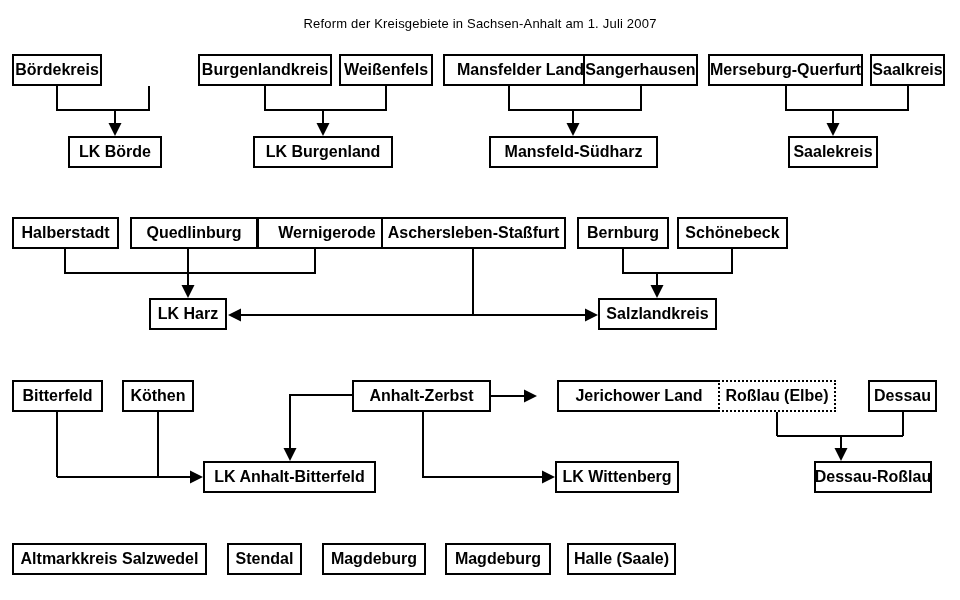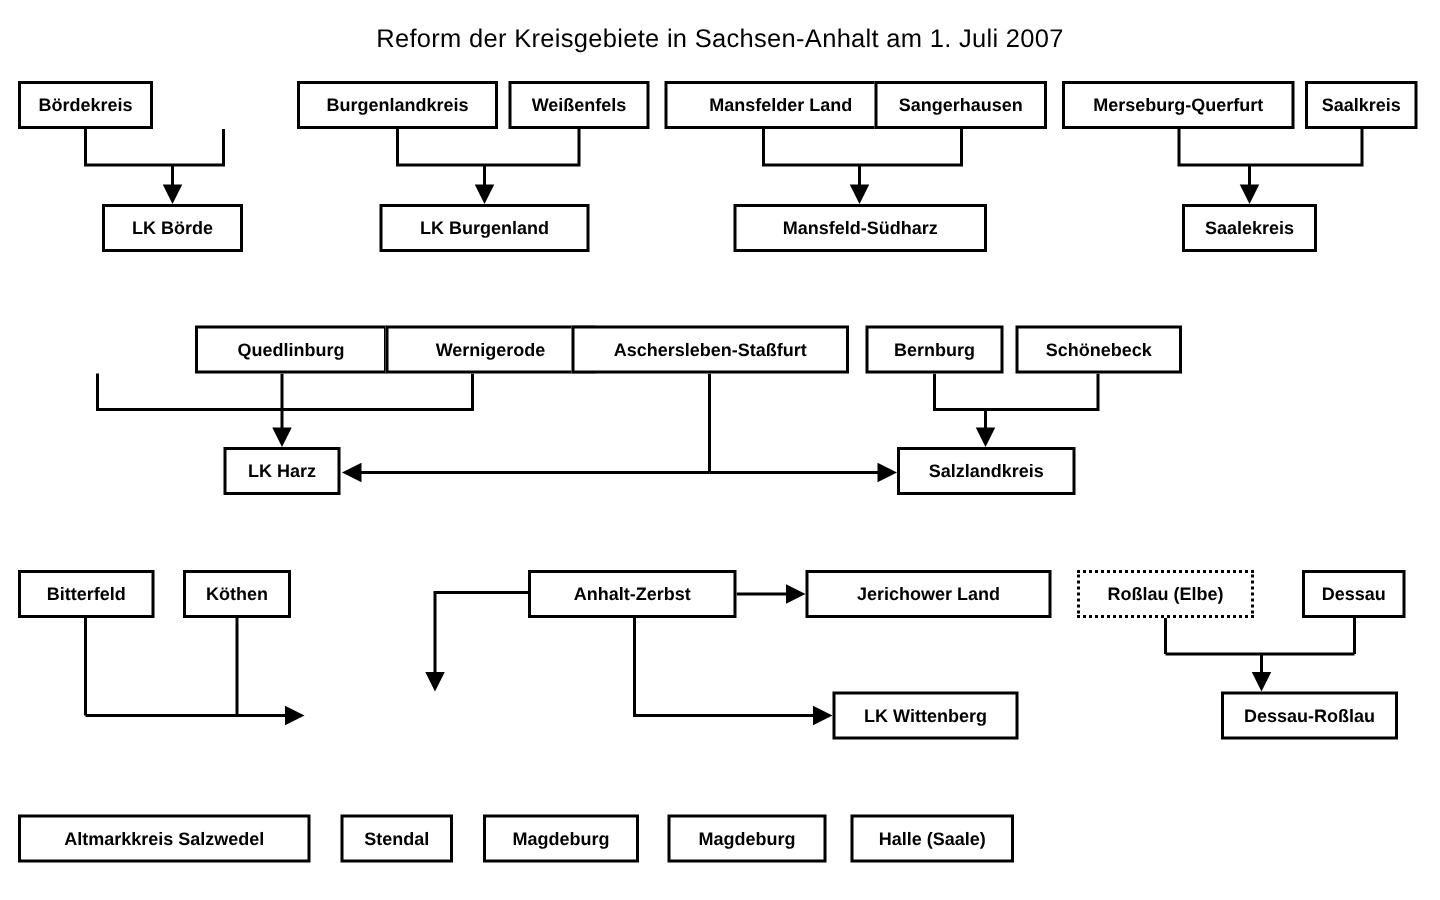--- a/index.html
+++ b/index.html
@@ -4,27 +4,27 @@
 <style>
   html,body{margin:0;padding:0;}
   body{
     width:960px;height:600px;position:relative;overflow:hidden;
     background:#fff;color:#000;
     font-family:"Liberation Sans", sans-serif;
   }
   .stage{position:absolute;left:0;top:0;width:960px;height:600px;}
   .title{
     position:absolute;left:0;top:16px;width:960px;text-align:center;
-    font-size:17px;font-weight:normal;letter-spacing:0.2px;color:#000;
+    font-size:13px;font-weight:normal;letter-spacing:0.2px;color:#000;
   }
   .node{
     position:absolute;height:32px;box-sizing:border-box;
     border:2px solid #000;background:#fff;
     display:flex;align-items:center;justify-content:center;
-    font-size:12px;font-weight:bold;white-space:nowrap;
+    font-size:16px;font-weight:bold;white-space:nowrap;
     z-index:2;
   }
   .node.dotted{border-style:dotted;}
   svg.connectors{position:absolute;left:0;top:0;z-index:1;}
   svg.connectors path{stroke:#000;stroke-width:2;fill:none;}
   svg.connectors polygon{fill:#000;stroke:none;}
 </style>
 </head>
 <body>
 
@@ -116,36 +116,38 @@
   <div class="node" style="left:443px;top:54px;width:155px">Mansfelder Land</div>
   <div class="node" style="left:583px;top:54px;width:115px">Sangerhausen</div>
   <div class="node" style="left:708px;top:54px;width:155px">Merseburg-Querfurt</div>
   <div class="node" style="left:870px;top:54px;width:75px">Saalkreis</div>
 
   <div class="node" style="left:68px;top:136px;width:94px">LK Börde</div>
   <div class="node" style="left:253px;top:136px;width:140px">LK Burgenland</div>
   <div class="node" style="left:489px;top:136px;width:169px">Mansfeld-Südharz</div>
   <div class="node" style="left:788px;top:136px;width:90px">Saalekreis</div>
 
+  <div class="node" style="left:12px;top:217px;width:107px">Halberstadt</div>
   <div class="node" style="left:130px;top:217px;width:128px">Quedlinburg</div>
   <div class="node" style="left:257px;top:217px;width:140px">Wernigerode</div>
   <div class="node" style="left:381px;top:217px;width:185px">Aschersleben-Staßfurt</div>
   <div class="node" style="left:577px;top:217px;width:92px">Bernburg</div>
   <div class="node" style="left:677px;top:217px;width:111px">Schönebeck</div>
 
   <div class="node" style="left:149px;top:298px;width:78px">LK Harz</div>
   <div class="node" style="left:598px;top:298px;width:119px">Salzlandkreis</div>
 
   <div class="node" style="left:122px;top:380px;width:72px">Köthen</div>
   <div class="node" style="left:12px;top:380px;width:91px">Bitterfeld</div>
   <div class="node" style="left:352px;top:380px;width:139px">Anhalt-Zerbst</div>
-  <div class="node" style="left:537px;top:380px;width:164px">Jerichower Land</div>
+  <div class="node" style="left:557px;top:380px;width:164px">Jerichower Land</div>
   <div class="node dotted" style="left:718px;top:380px;width:118px">Roßlau (Elbe)</div>
   <div class="node" style="left:868px;top:380px;width:69px">Dessau</div>
 
+  <div class="node" style="left:203px;top:461px;width:173px">LK Anhalt-Bitterfeld</div>
   <div class="node" style="left:555px;top:461px;width:124px">LK Wittenberg</div>
   <div class="node" style="left:814px;top:461px;width:118px">Dessau-Roßlau</div>
 
   <div class="node" style="left:12px;top:543px;width:195px">Altmarkkreis Salzwedel</div>
   <div class="node" style="left:227px;top:543px;width:75px">Stendal</div>
   <div class="node" style="left:322px;top:543px;width:104px">Magdeburg</div>
   <div class="node" style="left:445px;top:543px;width:106px">Magdeburg</div>
   <div class="node" style="left:567px;top:543px;width:109px">Halle (Saale)</div>
 
 </div>

